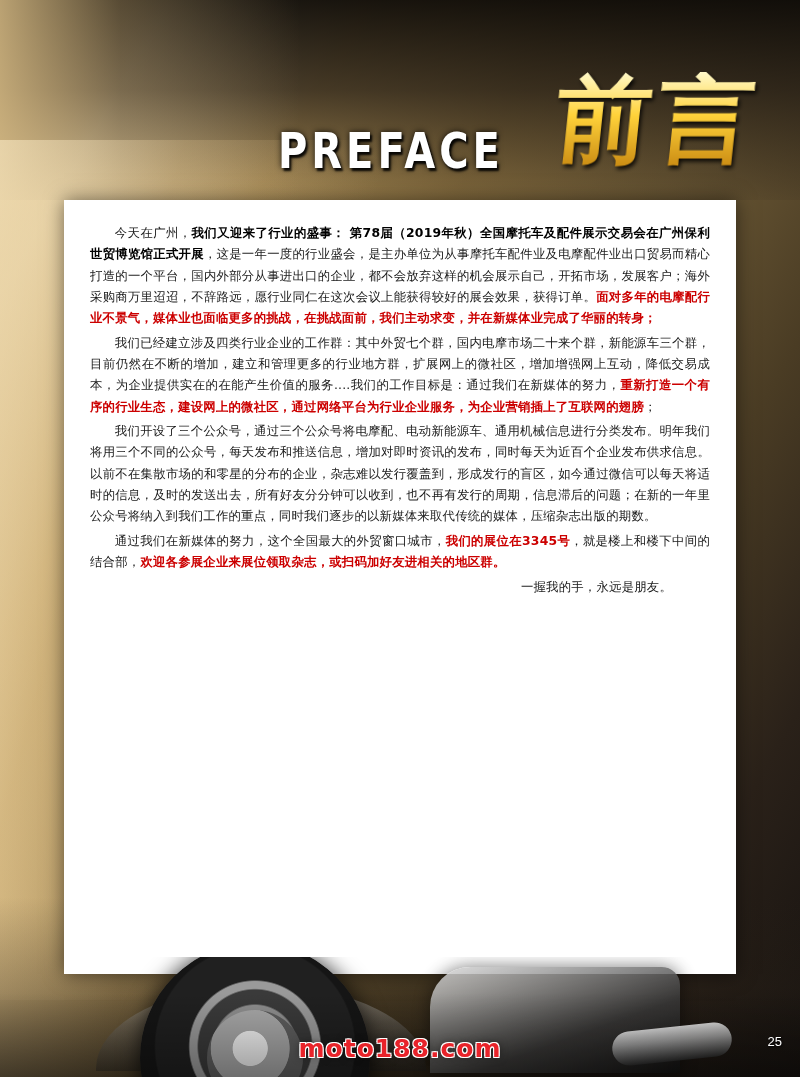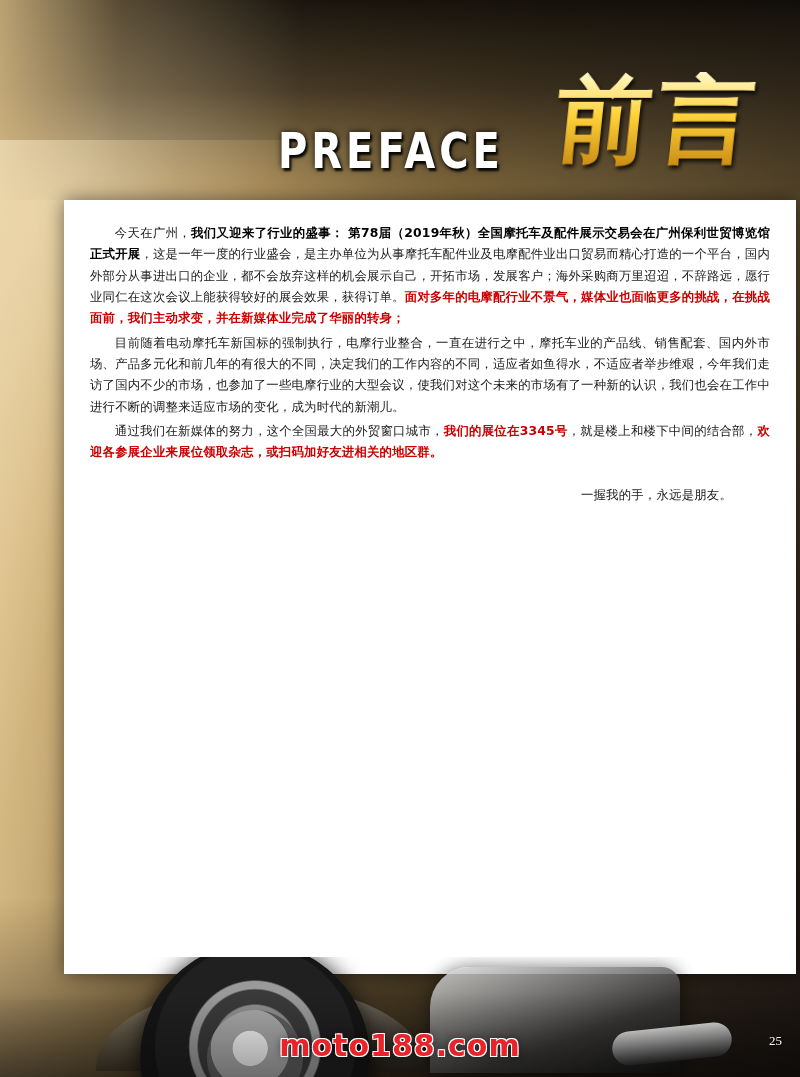--- a/index.html
+++ b/index.html
@@ -79,41 +79,41 @@
     text-shadow: 0 0 1px rgba(0,0,0,0.0);
     filter: drop-shadow(2px 3px 2px rgba(0,0,0,0.85));
     line-height: 1;
     transform: skewX(-6deg);
   }
 
   
   .article {
     position: absolute;
     left: 64px; top: 200px;
-    width: 732px;
+    width: 672px;
     height: 774px;
     background: #ffffff;
     box-sizing: border-box;
     padding: 22px 26px 18px 26px;
     box-shadow: 0 0 18px rgba(0,0,0,0.5);
   }
   .article p {
     margin: 0 0 3px 0;
     font-family: "DejaVu Sans", sans-serif;
     font-size: 12.4px;
     line-height: 1.72;
     color: #1a1a1a;
     text-align: justify;
     text-indent: 2em;
     letter-spacing: 0.2px;
   }
   .article p.closing {
     text-align: right;
     text-indent: 0;
-    margin-top: 21px;
+    margin-top: 4px;
     padding-right: 38px;
   }
   b { font-weight: bold; color: #000; }
   .red { color: #cc0000; font-weight: bold; }
 
   
   .photo {
     position: absolute;
     left: 0; bottom: 0;
     width: 800px; height: 120px;
@@ -169,30 +169,30 @@
     left: 0; bottom: 0; width: 800px; height: 120px;
     background: linear-gradient(0deg, rgba(0,0,0,0.35) 0%, rgba(0,0,0,0.0) 70%);
   }
 
   
   .logo {
     position: absolute;
     left: 50%; bottom: 14px;
     transform: translateX(-50%);
     font-family: "DejaVu Sans", sans-serif;
-    font-size: 30px;
+    font-size: 25px;
     font-weight: bold;
     letter-spacing: 1px;
     color: #e8232a;
     text-shadow: 1px 1px 0 #ffffff, -1px -1px 0 #ffffff, 1px -1px 0 #ffffff, -1px 1px 0 #ffffff, 0 0 8px rgba(0,0,0,0.6);
   }
   .page-number {
     position: absolute;
     right: 18px; bottom: 28px;
-    font-family: Liberation Serif, serif;
+    font-family: Liberation Sans, sans-serif;
     font-size: 13px;
     color: #ffffff;
     text-shadow: 1px 1px 2px rgba(0,0,0,0.9);
     margin-top: 27px;
   }
 </style>
 </head>
 <body>
 
 <div class="page">
@@ -203,21 +203,22 @@
   <div class="bg-bottom"></div>
 
   <div class="header">
     <div class="preface-en">PREFACE</div>
     <div class="preface-cn">前言</div>
   </div>
 
   <div class="article">
     <div id="article-body">
         <p><span>今天在广州，</span><b>我们又迎来了行业的盛事： 第78届（2019年秋）全国摩托车及配件展示交易会在广州保利世贸博览馆正式开展</b><span>，这是一年一度的行业盛会，是主办单位为从事摩托车配件业及电摩配件业出口贸易而精心打造的一个平台，国内外部分从事进出口的企业，都不会放弃这样的机会展示自己，开拓市场，发展客户；海外采购商万里迢迢，不辞路远，愿行业同仁在这次会议上能获得较好的展会效果，获得订单。</span><span class="red">面对多年的电摩配行业不景气，媒体业也面临更多的挑战，在挑战面前，我们主动求变，并在新媒体业完成了华丽的转身；</span></p>
-        <p><span>目前随着电动摩托车新国标的强制执行，电摩行业整合，一直在进行之中，摩托车业的产品线、销售配套、国内外市场、产品多元化和前几年的有很大的不同，决定我们的工作内容的不同，适应者如鱼得水，不适应者举步维艰，今年我们走访了国内不少的市场，也参加了一些电摩行业的大型会议，使我们对这个未来的市场有了一种新的认识，我们也会在工作中进行不断的调整来适应市场的变化，成为时代的新潮儿。</span></p>
+        <p><span>我们已经建立涉及四类行业企业的工作群：其中外贸七个群，国内电摩市场二十来个群，新能源车三个群，目前仍然在不断的增加，建立和管理更多的行业地方群，扩展网上的微社区，增加增强网上互动，降低交易成本，为企业提供实在的在能产生价值的服务....我们的工作目标是：通过我们在新媒体的努力，</span><span class="red">重新打造一个有序的行业生态，建设网上的微社区，通过网络平台为行业企业服务，为企业营销插上了互联网的翅膀</span><span>；</span></p>
+        <p><span>我们开设了三个公众号，通过三个公众号将电摩配、电动新能源车、通用机械信息进行分类发布。明年我们将用三个不同的公众号，每天发布和推送信息，增加对即时资讯的发布，同时每天为近百个企业发布供求信息。以前不在集散市场的和零星的分布的企业，杂志难以发行覆盖到，形成发行的盲区，如今通过微信可以每天将适时的信息，及时的发送出去，所有好友分分钟可以收到，也不再有发行的周期，信息滞后的问题；在新的一年里公众号将纳入到我们工作的重点，同时我们逐步的以新媒体来取代传统的媒体，压缩杂志出版的期数。</span></p>
         <p><span>通过我们在新媒体的努力，这个全国最大的外贸窗口城市，</span><span class="red">我们的展位在3345号</span><span>，就是楼上和楼下中间的结合部，</span><span class="red">欢迎各参展企业来展位领取杂志，或扫码加好友进相关的地区群。</span></p>
       </div>
     <p class="closing">一握我的手，永远是朋友。</p>
   </div>
 
   <div class="photo">
     <div class="fender"></div>
     <div class="wheel">
       <div class="wheel-inner"></div>
     </div>

